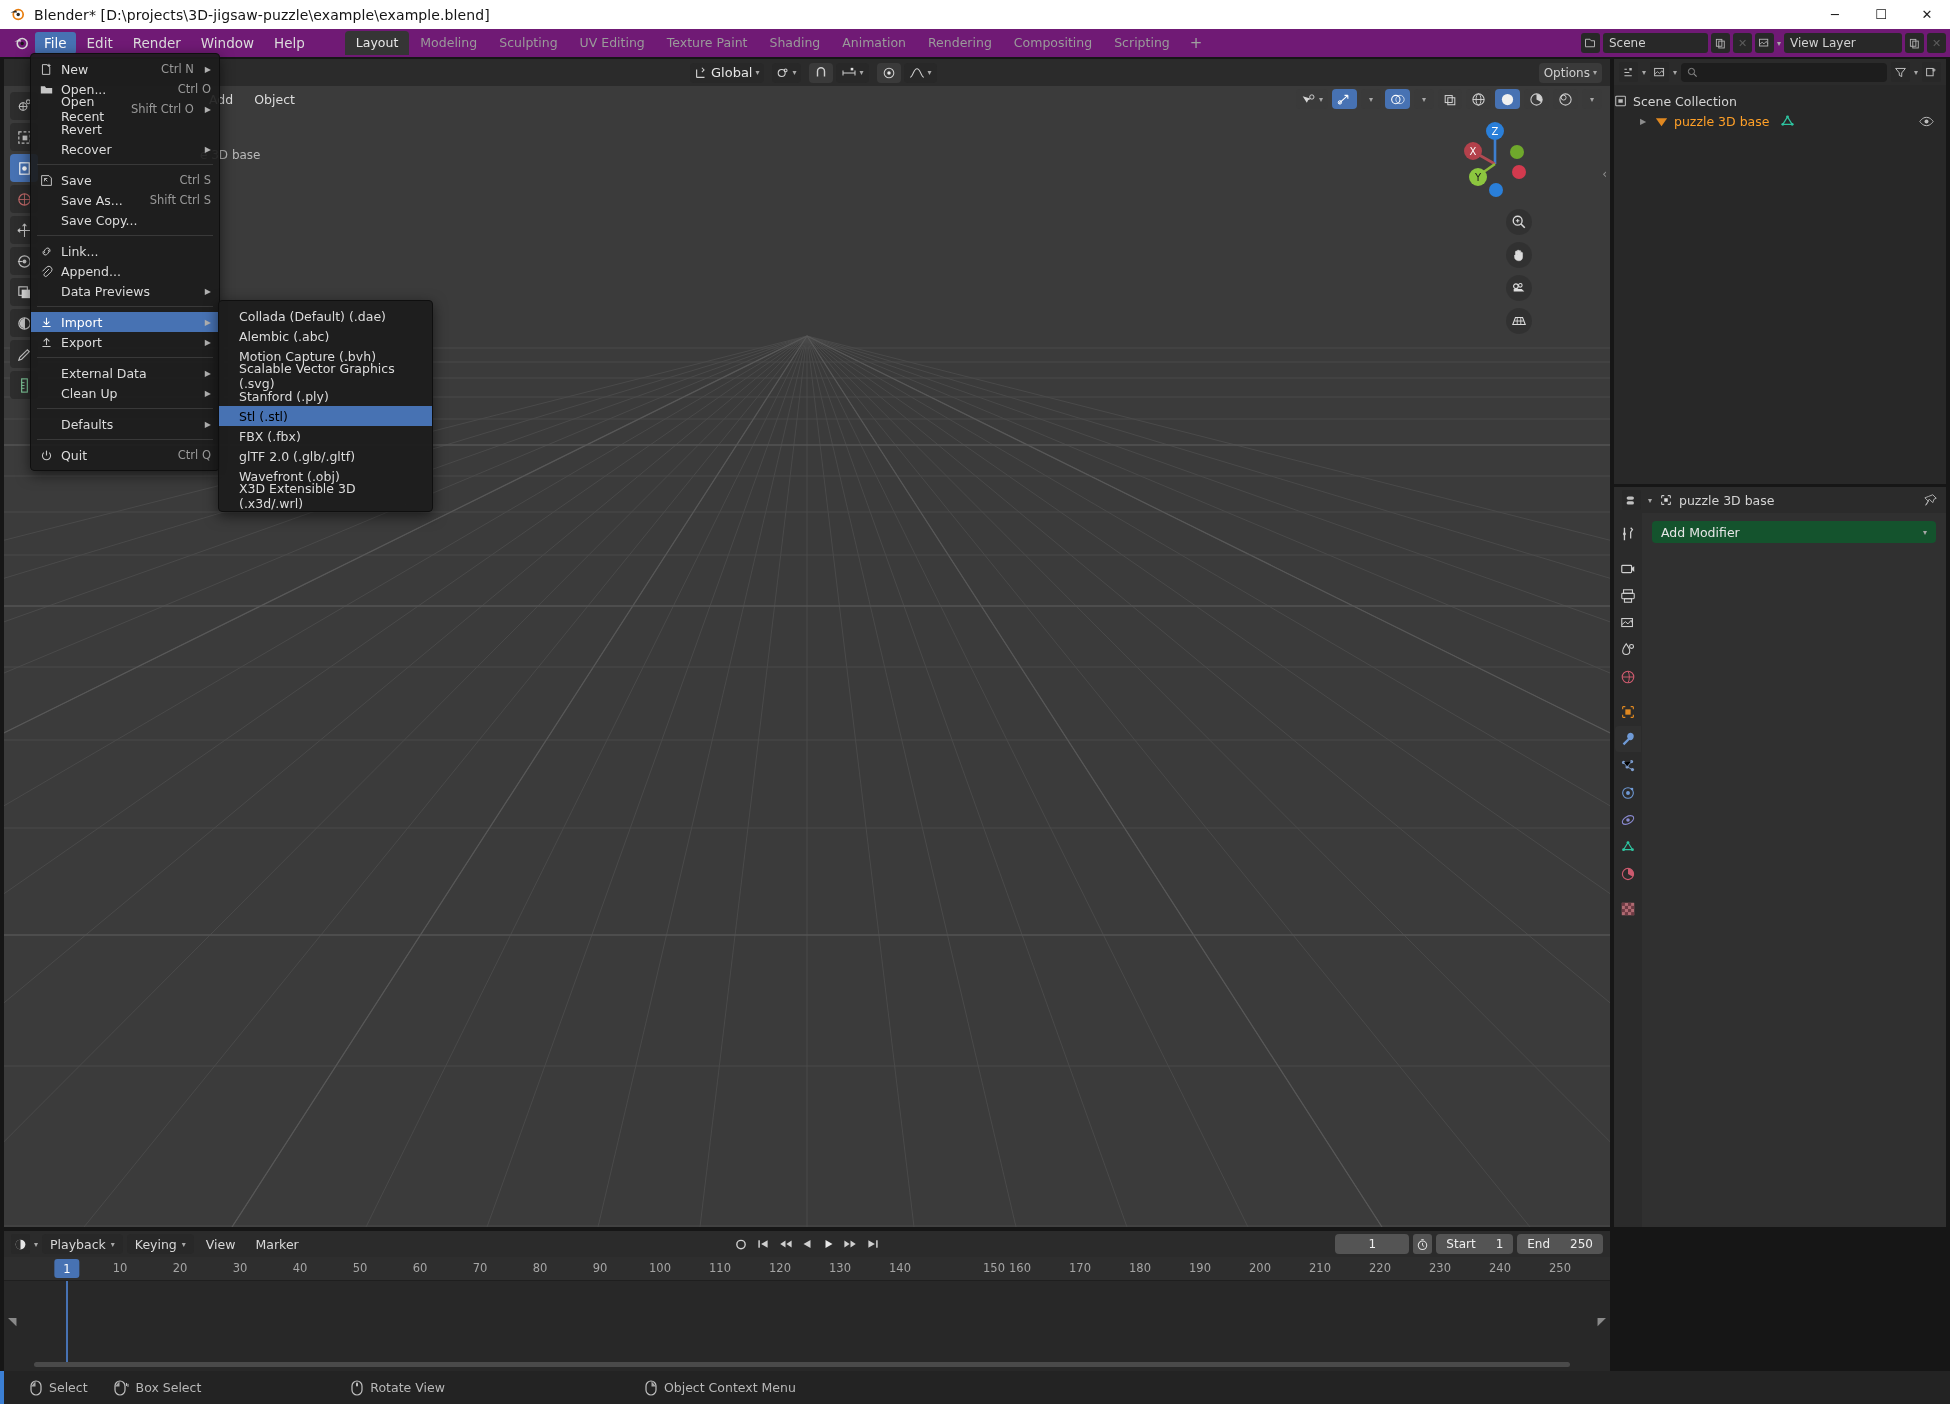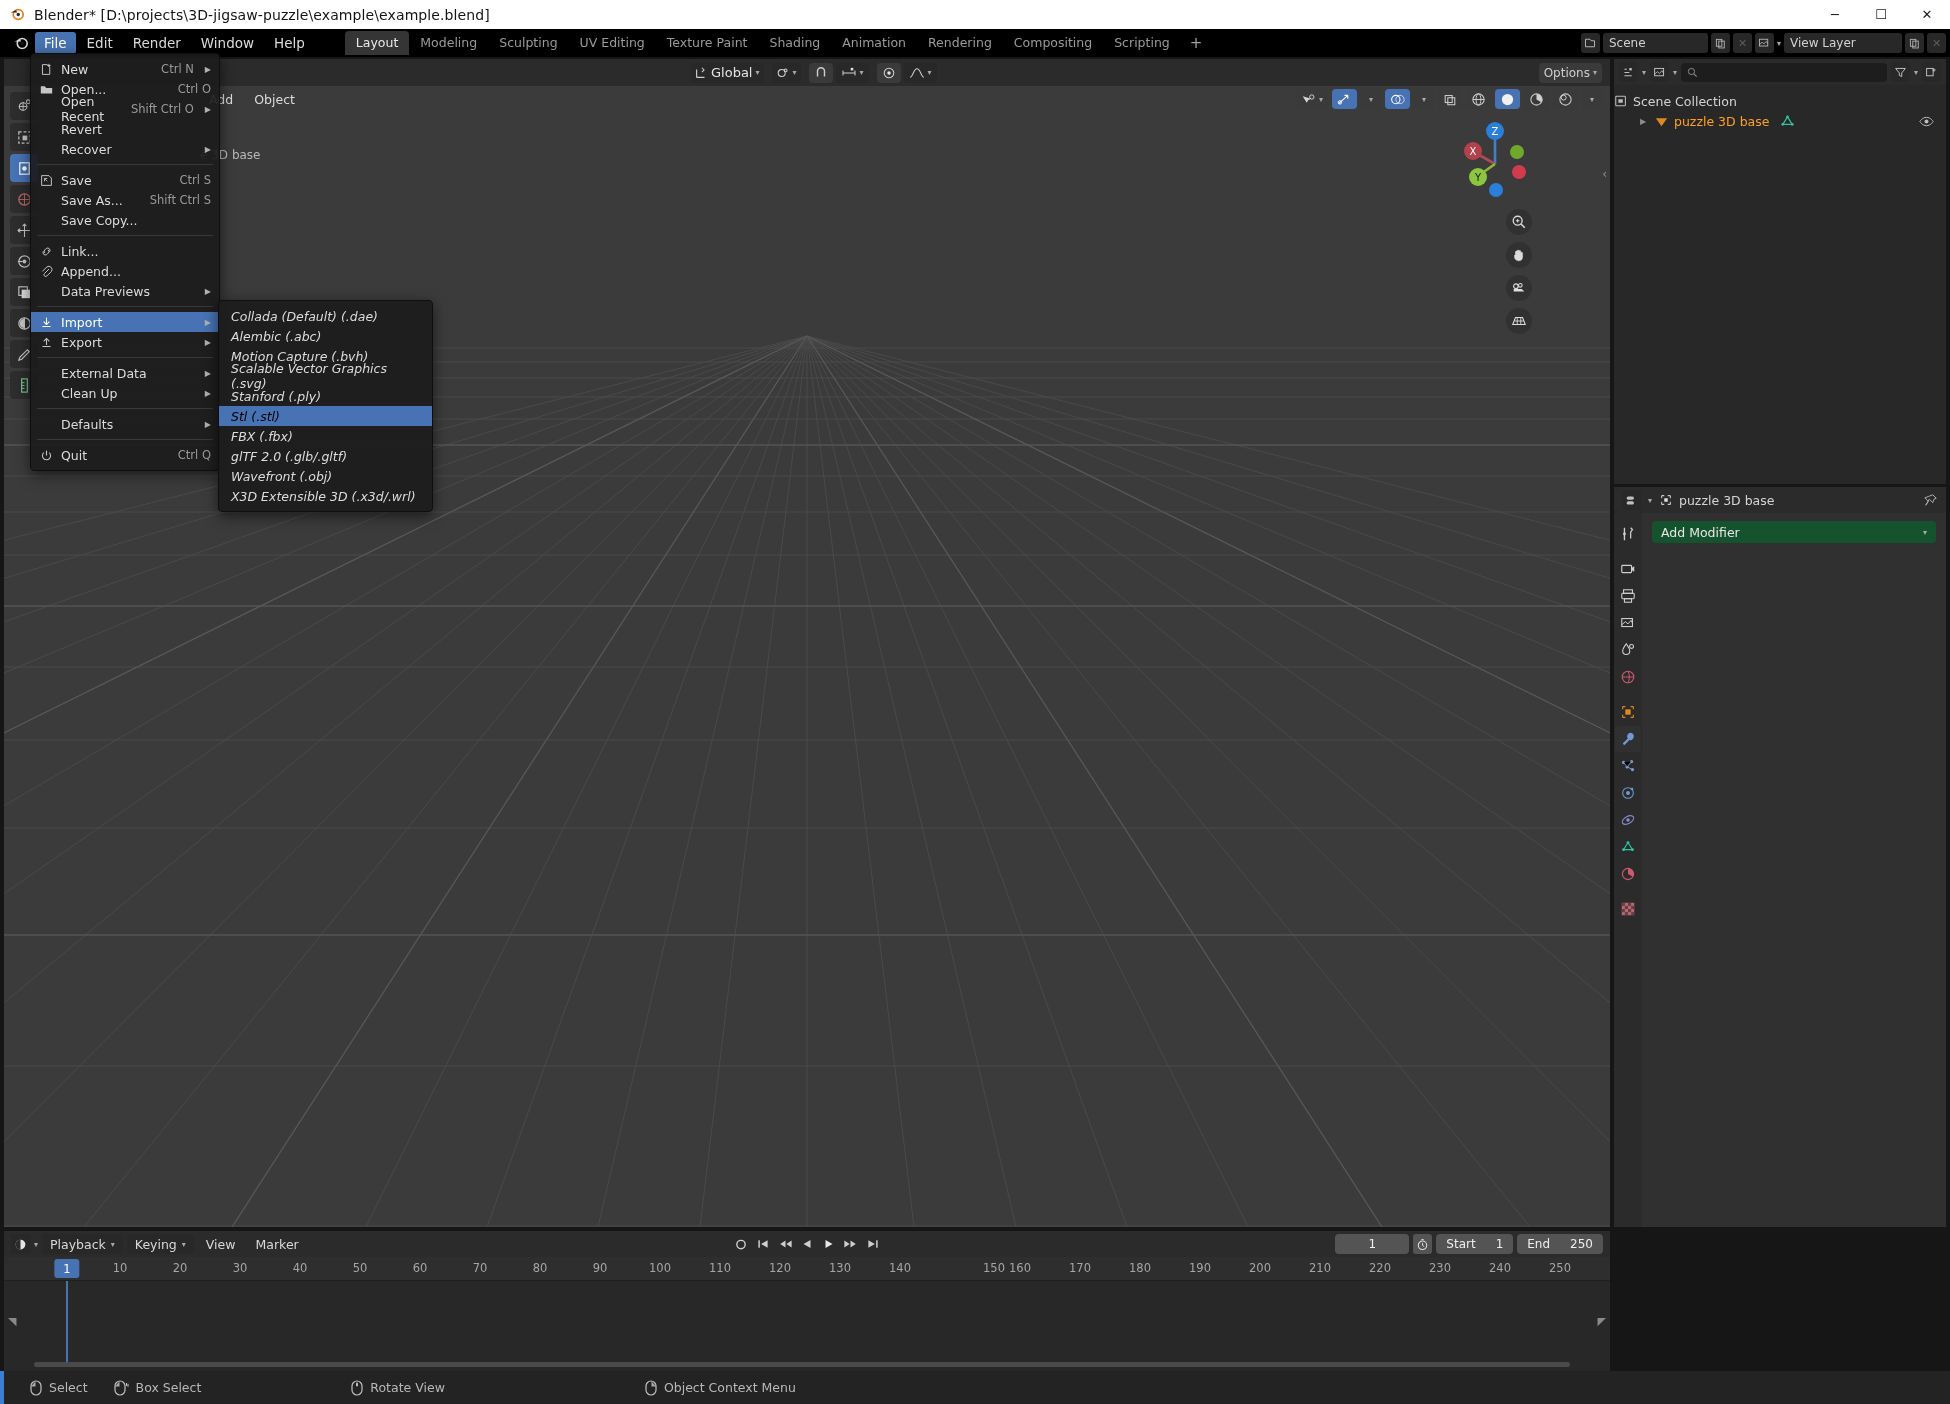--- a/index.html
+++ b/index.html
@@ -20,21 +20,21 @@
   .titlebar .tb-text { margin-left:8px; color:#141414; font-size:14px; letter-spacing:.1px; }
   .wincontrols { position:absolute; right:0; top:0; height:29px; display:flex; }
   .wincontrols div {
     width:46px; height:29px; display:flex; align-items:center; justify-content:center;
     color:#222; font-size:13px;
   }
 
   
   .topbar {
     position:absolute; left:0; top:29px; width:1950px; height:28px;
-    background:#000000; display:flex; align-items:center;
+    background:#701a75; display:flex; align-items:center;
   }
   .blender-logo { width:26px; margin-left:8px; display:flex; align-items:center; justify-content:center; }
   .menu-item {
     padding:3px 9px; margin:0 1px; font-size:13.5px; color:#dcdcdc;
     border-radius:3px; cursor:default; line-height:16px;
   }
   .menu-item.active { background:#4772b3; color:#fff; }
   .ws-tabs { display:flex; margin-left:30px; align-items:center; height:28px; }
   .ws-tab {
     padding:4px 11px; font-size:12.5px; color:#9a9a9a; cursor:default;
@@ -228,22 +228,22 @@
   .fm-arrow { color:#b0b0b0; font-size:8px; margin-left:4px; }
   .fm-sep { height:1px; background:#393939; margin:5px 6px; }
 
   
   .submenu {
     position:absolute; left:218px; top:300px; width:215px;
     background:#1c1c1cf2; border:1px solid #0f0f0f; border-radius:4px;
     padding:5px 0; z-index:60; box-shadow:0 4px 14px rgba(0,0,0,.55);
   }
   .sm-row {
-    display:flex; align-items:center; height:20px; padding:0 12px;
-    font-size:12.5px; color:#dcdcdc;font-style:italic;
+    display:flex; align-items:center; height:20px; padding:0 20px;
+    font-size:12.5px; color:#dcdcdc;
   }
   .sm-row.sel { background:#4772b3; color:#000000; }
   svg { display:block; }
 </style>
 </head>
 <body>
 
 <div class="app">
 
   <div class="titlebar">

